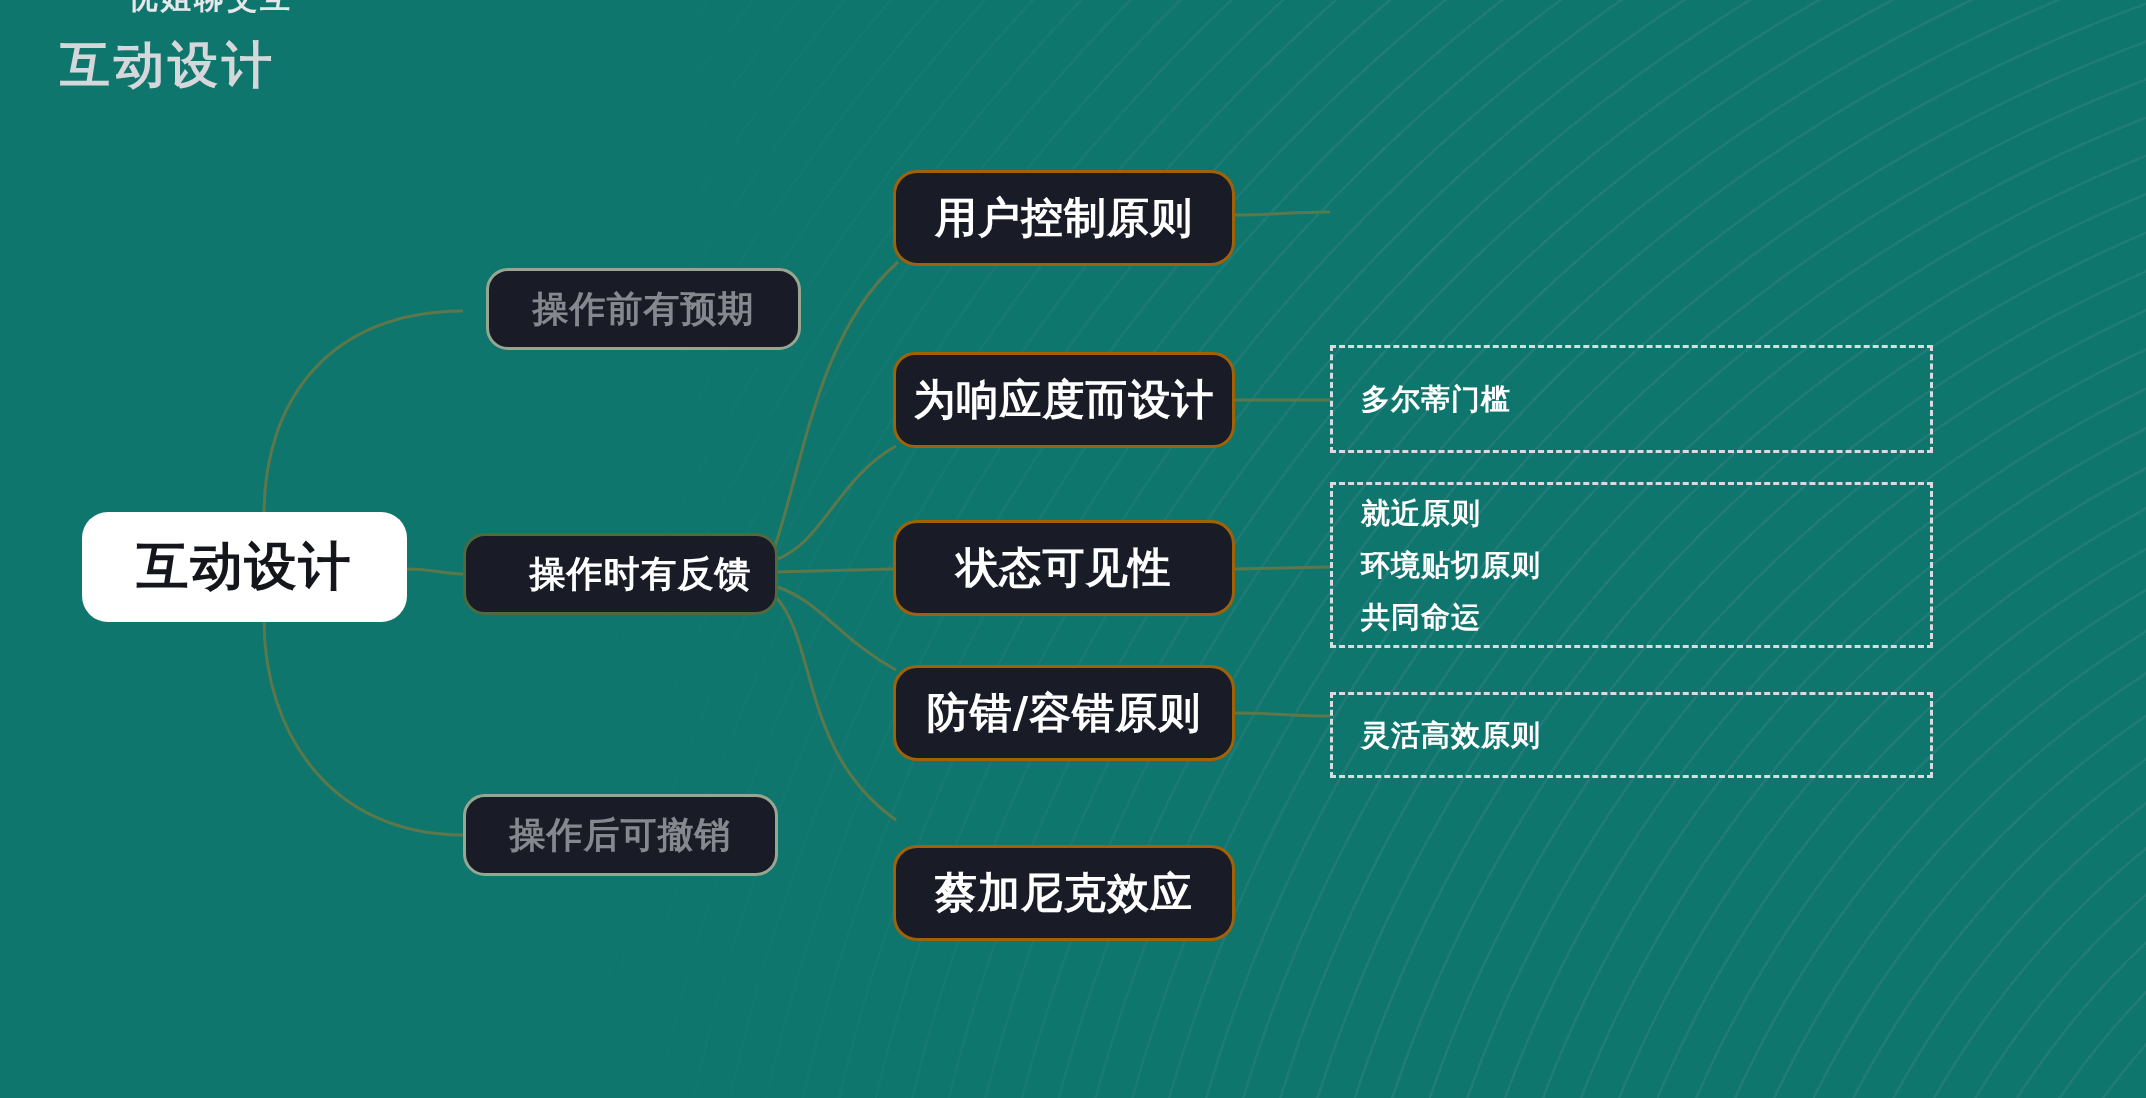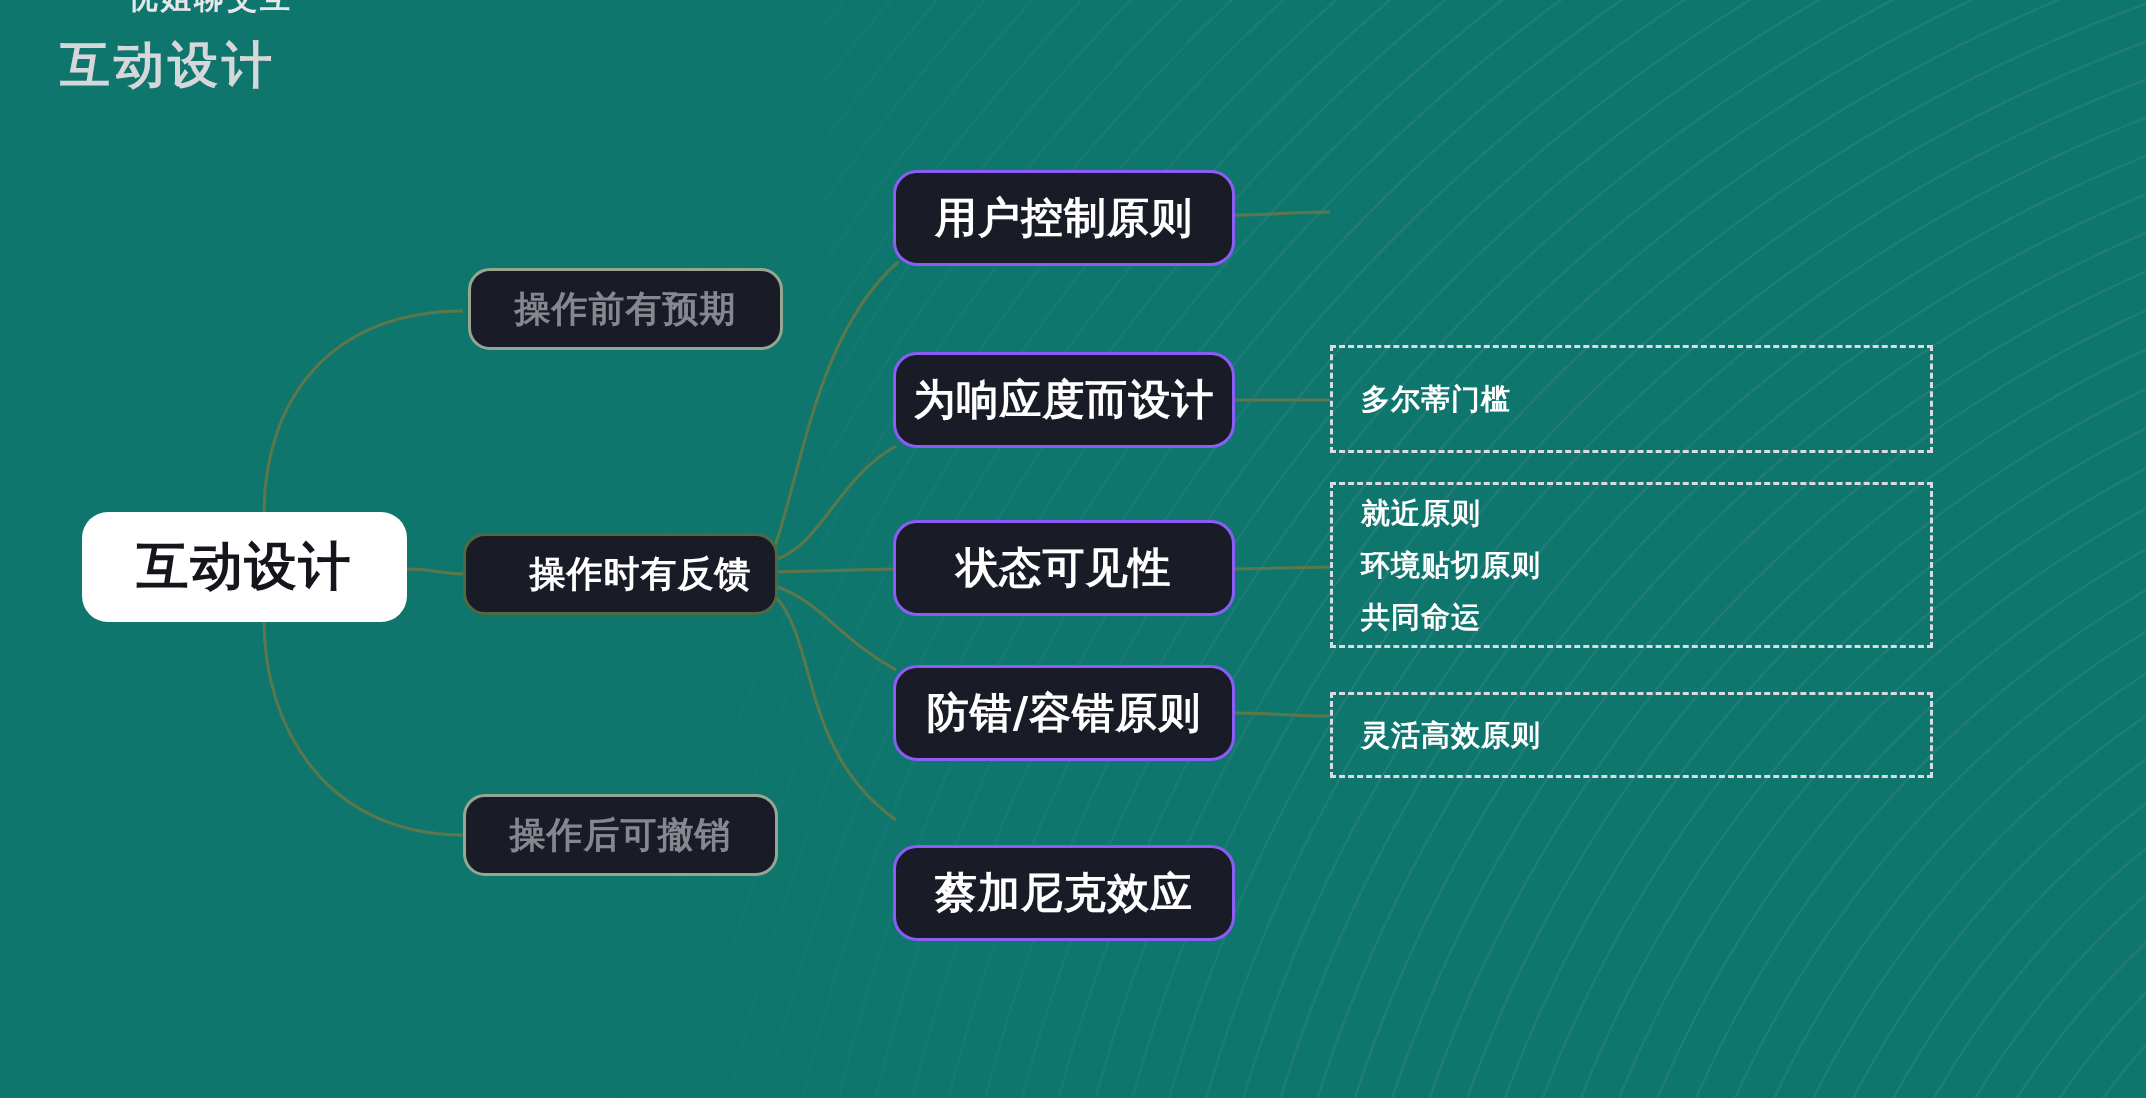--- a/index.html
+++ b/index.html
@@ -40,31 +40,31 @@
     left:82px;top:512px;width:325px;height:110px;
     background:#ffffff;border-radius:26px;
     font-size:52px;font-weight:bold;color:#14161c;letter-spacing:2px;
   }
   .node-l2{
     width:315px;height:82px;border-radius:22px;
     border:3px solid #50693f;
     font-size:36px;font-weight:bold;color:#ffffff;letter-spacing:1px;
   }
   .node-l2.dimmed{border-color:#97a691;color:#85888f;}
-  .n-before{left:468px;top:268px;text-align:right;}
+  .n-before{left:486px;top:268px;text-align:right;}
   .n-during{left:463px;top:533px;padding-left:40px;}
   .n-after{left:463px;top:794px;}
 
   .node-l3{
     left:893px;width:342px;height:96px;border-radius:24px;
-    border:3px solid #8b5cf6;
+    border:3px solid #a16207;
     font-size:42px;font-weight:bold;color:#ffffff;letter-spacing:1px;
   }
   .n-c0{top:170px;}
-  .n-c1{top:352px;}
+  .n-c1{top:352px;border-radius:22px;}
   .n-c2{top:520px;}
   .n-c3{top:665px;}
   .n-c4{top:837px;margin-top:8px;}
 
   .detail-box{
     position:absolute;left:1330px;width:603px;z-index:2;box-sizing:border-box;
     border:3px dashed #d8dbdf;
     padding:6px 0 6px 28px;
     display:flex;flex-direction:column;justify-content:center;
   }

